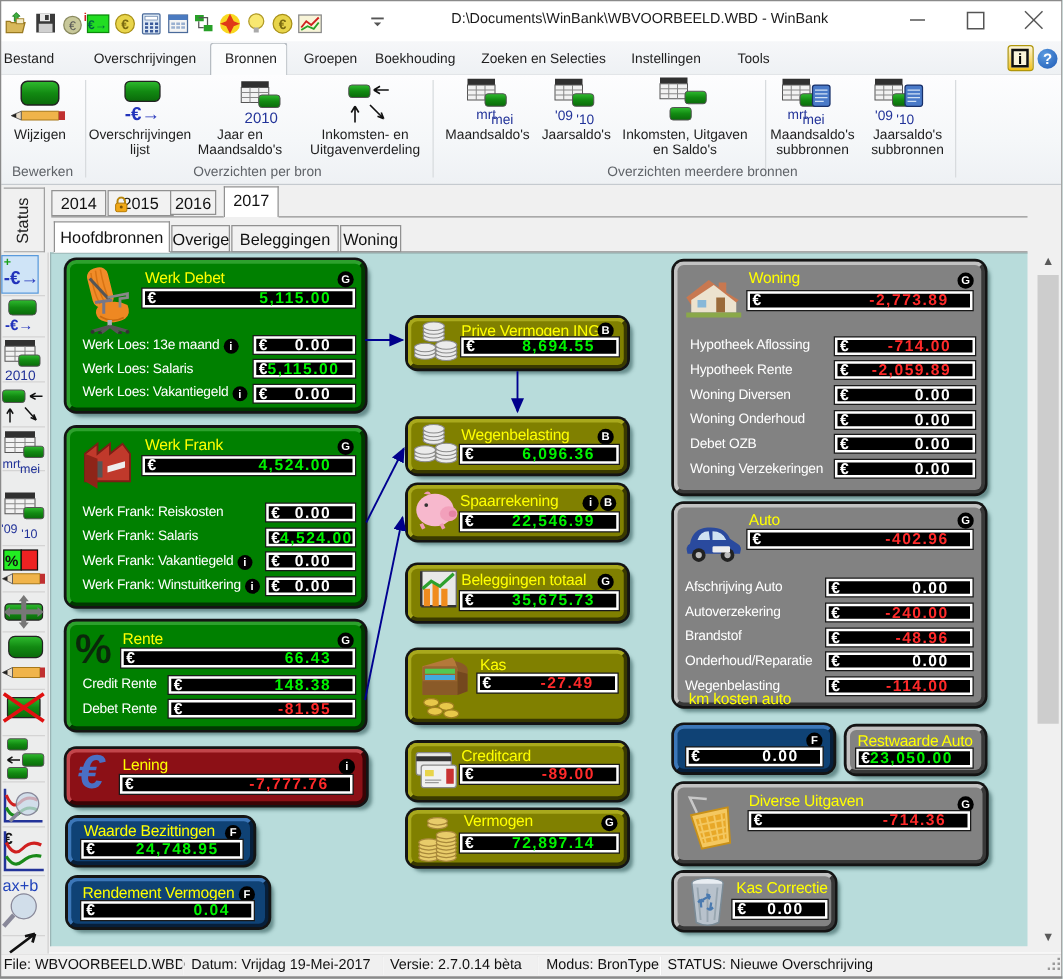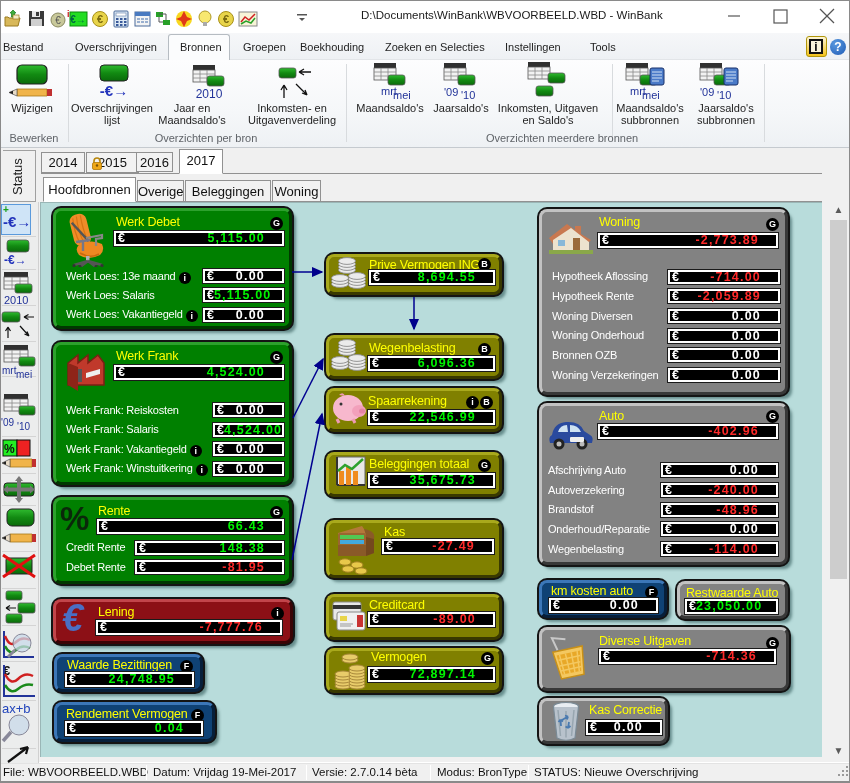--- a/index.html
+++ b/index.html
@@ -680,21 +680,21 @@
 <div class="lbl" style="left:552px;top:310px">Woning Diversen</div>
 <div class="fld" style="left:668px;top:309px;width:112px;height:14px">
       <span class="eu">€</span>
       <span class="v" style="color:#fff">0.00</span>
     </div>
 <div class="lbl" style="left:552px;top:329px">Woning Onderhoud</div>
 <div class="fld" style="left:668px;top:329px;width:112px;height:14px">
       <span class="eu">€</span>
       <span class="v" style="color:#fff">0.00</span>
     </div>
-<div class="lbl" style="left:552px;top:349px">Bronnen OZB</div>
+<div class="lbl" style="left:552px;top:349px">Debet OZB</div>
 <div class="fld" style="left:668px;top:348px;width:112px;height:14px">
       <span class="eu">€</span>
       <span class="v" style="color:#fff">0.00</span>
     </div>
 <div class="lbl" style="left:552px;top:369px">Woning Verzekeringen</div>
 <div class="fld" style="left:668px;top:368px;width:112px;height:14px">
       <span class="eu">€</span>
       <span class="v" style="color:#fff">0.00</span>
     </div>
 
@@ -734,21 +734,21 @@
       <span class="eu">€</span>
       <span class="v" style="color:#fff">0.00</span>
     </div>
 <div class="lbl" style="left:548px;top:543px">Wegenbelasting</div>
 <div class="fld" style="left:661px;top:542px;width:117px;height:14px">
       <span class="eu">€</span>
       <span class="v neg">-114.00</span>
     </div>
 
 <div class="pnl blue" style="left:539px;top:580px;width:128px;height:38px"></div>
-<div class="ttl" style="left:551px;top:584px">km kosten auto</div>
+<div class="ttl" style="left:551px;top:552px">km kosten auto</div>
 <div class="bdg" style="left:645px;top:586px">F</div>
 <div class="fld" style="left:549px;top:598px;width:109px;height:15px">
       <span class="eu">€</span>
       <span class="v" style="color:#fff">0.00</span>
     </div>
 
 <div class="pnl gray" style="left:677px;top:581px;width:111px;height:38px"></div>
 <div class="ttl" style="left:686px;top:586px">Restwaarde Auto</div>
 <div class="fld" style="left:685px;top:599px;width:93px;height:15px">
       <span class="eu">€</span>

